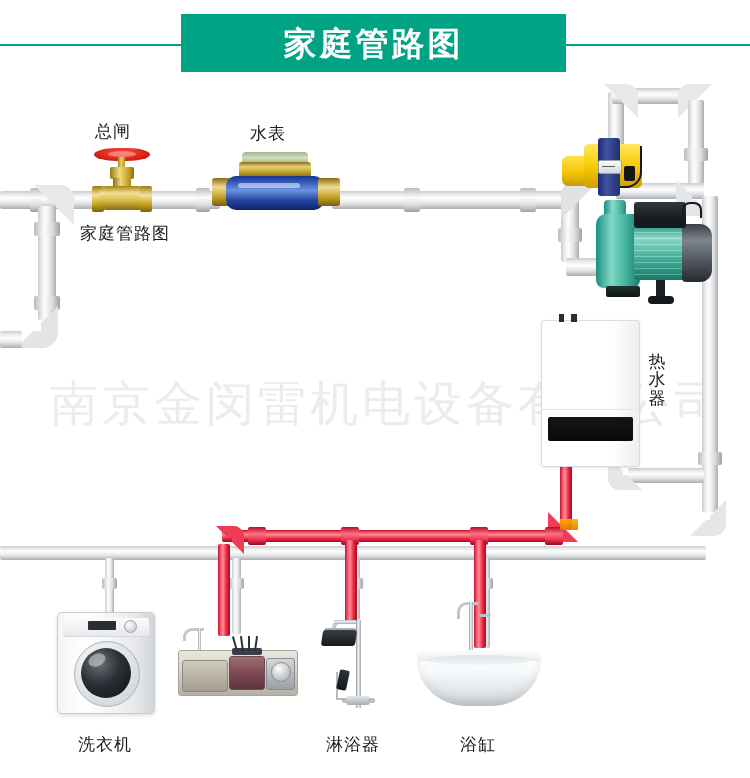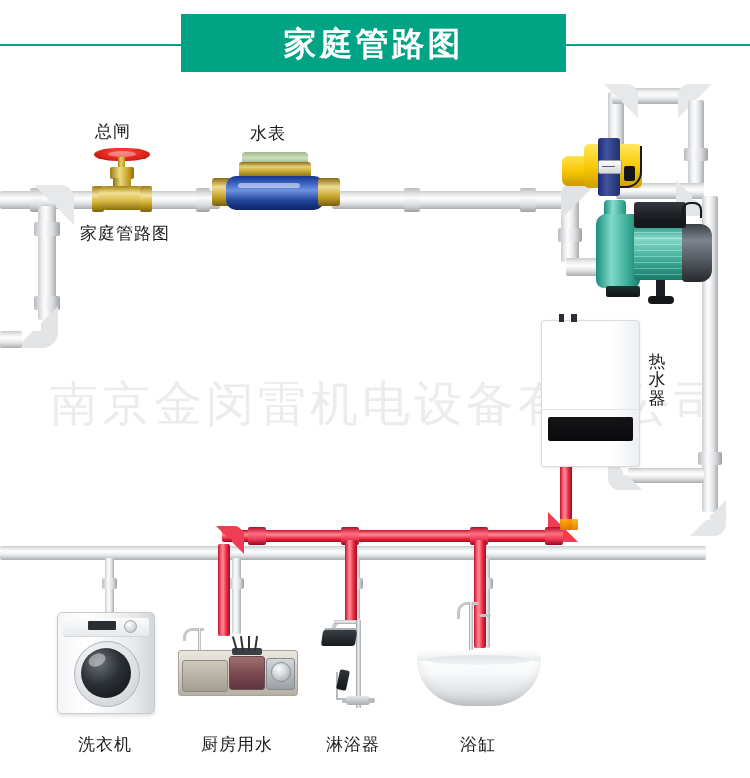--- a/index.html
+++ b/index.html
@@ -390,17 +390,16 @@
   <div class="tub">
     <div class="fspout"></div>
     <div class="faucet"></div>
     <div class="fhandle"></div>
     <div class="shell"></div>
     <div class="rim"></div>
     <div class="inner"></div>
   </div>
 
   <div class="lbl-bottom" style="left:57px;  top:733px; width:96px;">洗衣机</div>
-  <div class="lbl-bottom" style="left:178px; top:733px; width:118px;">厨房用水</div>
   <div class="lbl-bottom" style="left:318px; top:733px; width:70px;">淋浴器</div>
   <div class="lbl-bottom" style="left:443px; top:733px; width:70px;">浴缸</div>
 
 </div>
 
 </body></html>

